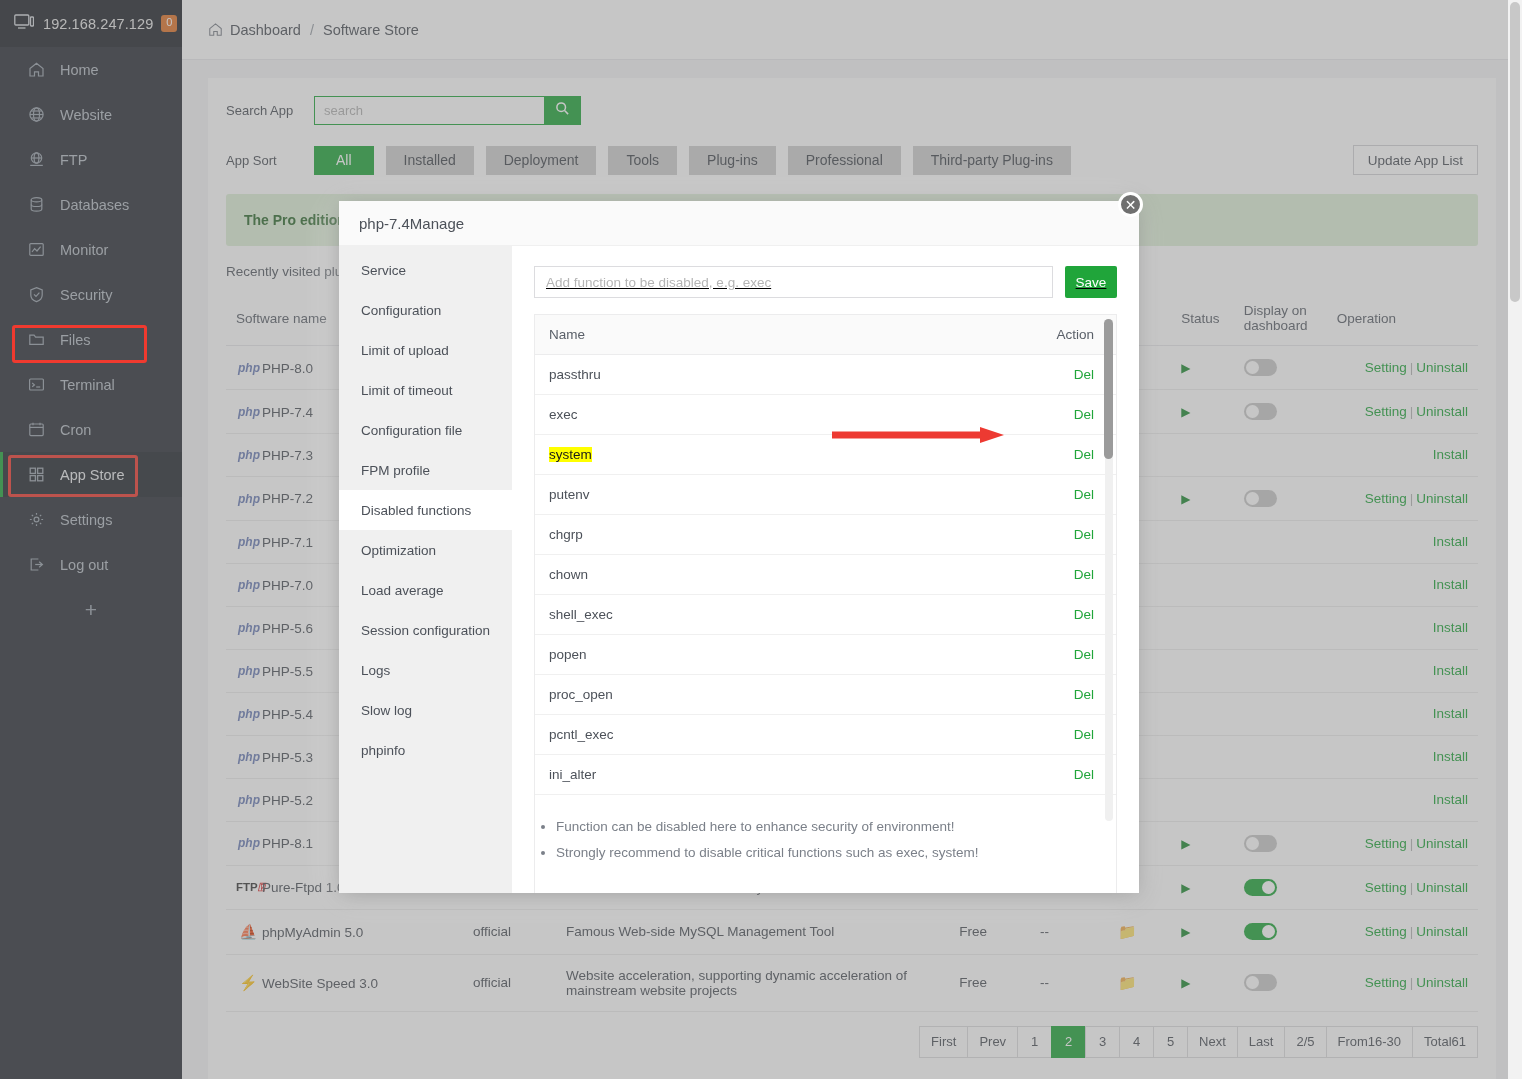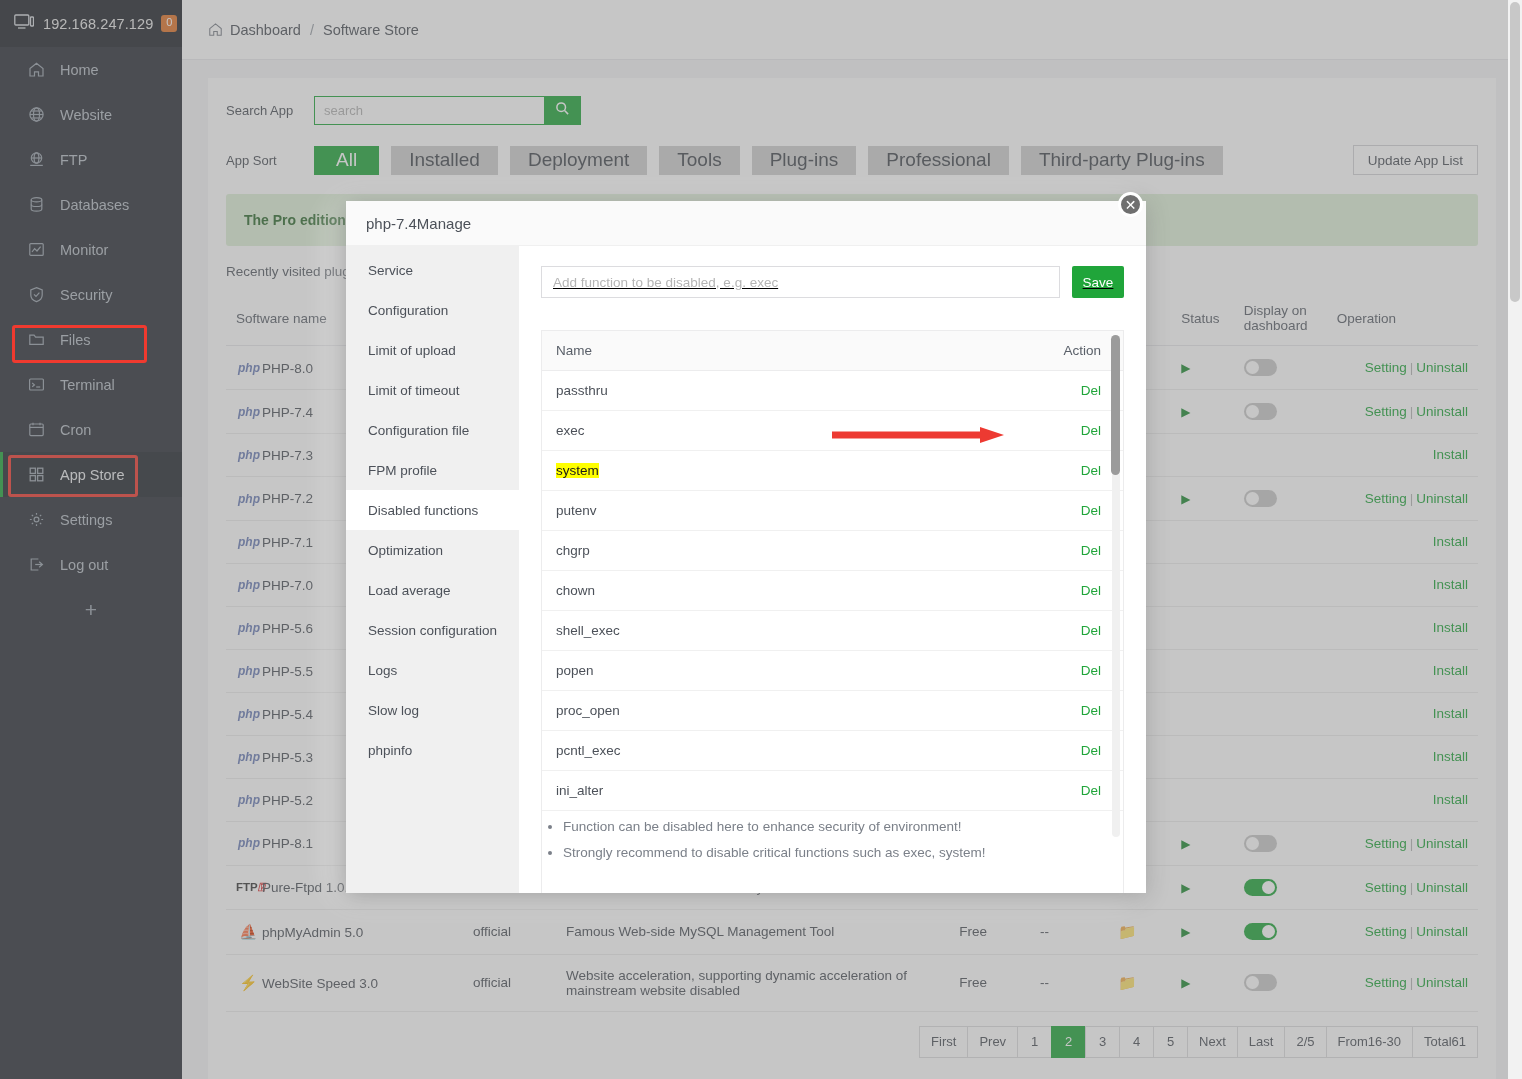--- a/index.html
+++ b/index.html
@@ -123,21 +123,21 @@
     display: flex; align-items: center; justify-content: center;
     cursor: pointer; color: #fff;
   }
 
   #sort-row { height: 52px; position: relative; }
   .sort-btn {
     height: 29px;
     background: #cfcfcf;
     color: #43484f;
     border: none;
-    font-size: 19px;
+    font-size: 14px;
     padding: 0 18px;
     margin-right: 12px;
     cursor: pointer;
     font-family: "Liberation Sans", sans-serif;
   }
   .sort-btn.active { background: #20a53a; color:#fff; padding: 0 22px;}
   #update-app-list {
     position: absolute; right: 18px; top: 11px;
     height: 30px; padding: 0 14px;
     background: #fff; border: 1px solid #d2d2d6;
@@ -250,21 +250,21 @@
     position: absolute;
     left: 320px; top: 190px;
     width: 830px; height: 720px;
     background: rgba(255,255,255,.18);
     border-radius: 40px;
     filter: blur(10px);
     z-index: 45;
   }
   #modal {
     position: absolute;
-    left: 346px; top: 201px;
+    left: 339px; top: 201px;
     width: 800px; height: 692px;
     background: #fff;
     z-index: 50;
     box-shadow: 0 3px 22px rgba(0,0,0,.22);
     overflow: hidden;
   }
   #modal-title {
     height: 45px;
     background: #fafafa;
     display: flex; align-items: center;
@@ -312,21 +312,21 @@
   #save-btn {
     margin-left: 12px;
     width: 52px; height: 32px;
     background: #20a53a; color: #fff;
     border: none; font-size: 13.5px;
     cursor: pointer; border-radius: 2px;
     font-family: "Liberation Sans", sans-serif;
   }
 
   #func-table-wrap {
-    margin-top: 32px;
+    margin-top: 16px;
     height: 597px;
     position: relative;
     border: 1px solid #ececed;
     overflow: hidden;
   }
   table.funcs { width: 100%; border-collapse: collapse; }
   table.funcs th {
     background: #fafafa;
     text-align: left;
     font-weight: normal;
@@ -752,21 +752,21 @@
             <td class="col-price">Free</td>
             <td class="col-size">--</td>
             <td class="col-dir"><span class="folder-ico">📁</span></td>
             <td class="col-status"><span class="play-ico">▶</span></td>
             <td class="col-dash"><span class="toggle on"><span class="knob"></span></span></td>
             <td class="col-op"><span class="op-link">Setting</span><span class="op-sep">|</span><span class="op-link">Uninstall</span></td>
           </tr>
           <tr>
             <td class="col-name"><span class="app-ico" style="color:#2f9e41;font-size:15px;">⚡</span><span class="app-label">WebSite Speed 3.0</span></td>
             <td class="col-ver">official</td>
-            <td class="col-desc">Website acceleration, supporting dynamic acceleration of mainstream website disabled</td>
+            <td class="col-desc">Website acceleration, supporting dynamic acceleration of mainstream website projects</td>
             <td class="col-price">Free</td>
             <td class="col-size">--</td>
             <td class="col-dir"><span class="folder-ico">📁</span></td>
             <td class="col-status"><span class="play-ico">▶</span></td>
             <td class="col-dash"><span class="toggle"><span class="knob"></span></span></td>
             <td class="col-op"><span class="op-link">Setting</span><span class="op-sep">|</span><span class="op-link">Uninstall</span></td>
           </tr>
         </tbody>
     </table>
 

